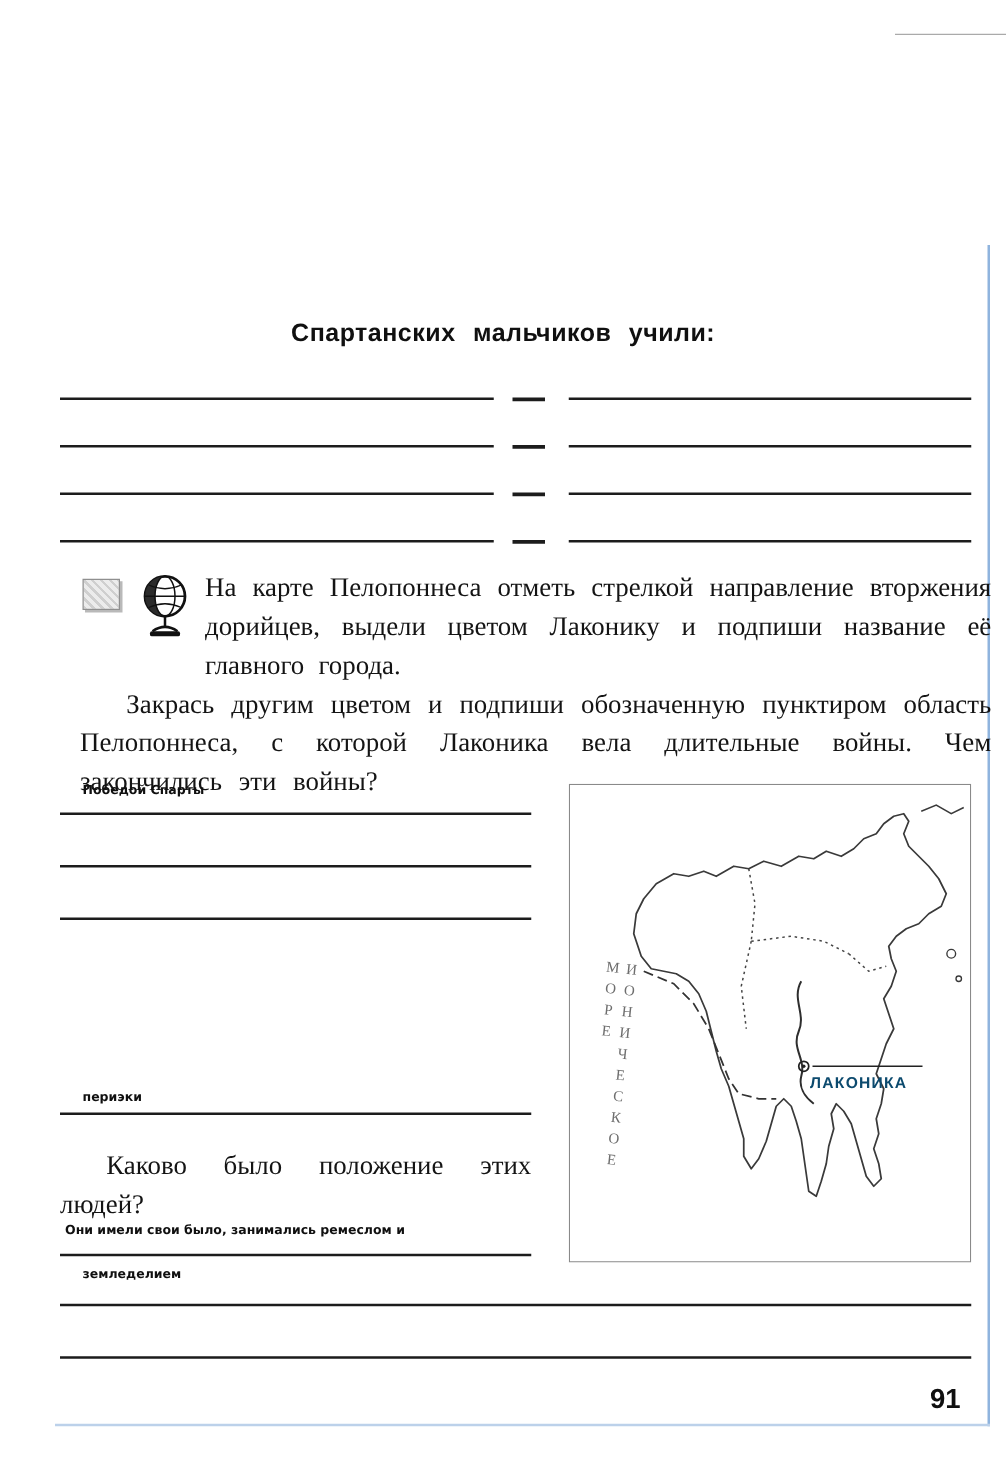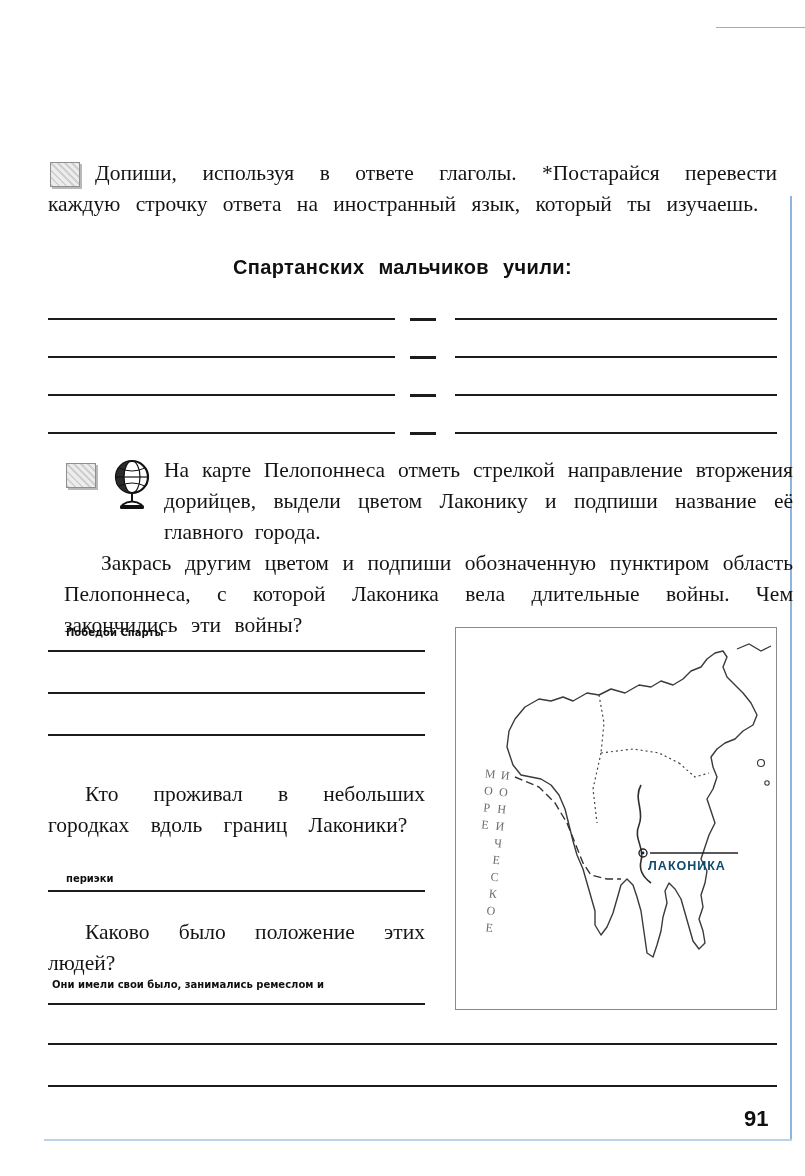--- a/index.html
+++ b/index.html
@@ -111,24 +111,20 @@
 </head>
 <body>
 
 <div class="page">
 
   <div class="top-rule"></div>
   <div class="right-rule"></div>
   <div class="bottom-rule"></div>
 
 
-  <section class="task1">
-    <div class="task-icon"></div>
-    <p class="body">Допиши, используя в ответе глаголы. *Постарайся перевести каждую строчку ответа на иностранный язык, который ты изучаешь.</p>
-  </section>
 
   <h2 class="subtitle">Спартанских мальчиков учили:</h2>
 
   <div class="answer-grid">
     <div class="arow">
       <span class="ll"></span>
       <span class="dd"></span>
       <span class="rr"></span>
     </div>
     <div class="arow">
@@ -165,21 +161,20 @@
     </div>
     <p class="body first">На карте Пелопоннеса отметь стрелкой направление вторжения дорийцев, выдели цветом Лаконику и подпиши название её главного города.</p>
     <p class="body second">Закрась другим цветом и подпиши обозначенную пунктиром область Пелопоннеса, с которой Лаконика вела длительные войны. Чем закончились эти войны?</p>
   </section>
 
   <div class="leftcol">
     <div class="hand aw1">Победой Спарты</div>
     <div class="aline ln1"></div>
     <div class="aline ln2"></div>
     <div class="aline ln3"></div>
-    <p class="q q2">Кто проживал в небольших городках вдоль границ Лаконики?</p>
     <div class="hand aw2">периэки</div>
     <div class="aline ln4"></div>
     <p class="q q3">Каково было положение этих людей?</p>
     <div class="hand aw3">Они имели свои было, занимались ремеслом и</div>
     <div class="aline ln5"></div>
   </div>
 
   <div class="map">
     <svg viewBox="0 0 322 383" width="322" height="383">
       <rect x="0.5" y="0.5" width="321" height="382" fill="#ffffff" stroke="#8a8a8a" stroke-width="1"></rect>
@@ -202,19 +197,20 @@
 
       <circle cx="188" cy="226" r="4" fill="none" stroke="#222" stroke-width="1.4"></circle>
       <circle cx="188" cy="226" r="1.4" fill="#222"></circle>
       <line x1="195" y1="226" x2="283" y2="226" stroke="#222" stroke-width="1.3"></line>
     </svg>
     <div class="sea-label">ИОНИЧЕСКОЕ МОРЕ</div>
     <div class="region-label">ЛАКОНИКА</div>
   </div>
 
   <div class="bottomblock">
+    <div class="hand aw4">земледелием</div>
     <div class="aline bl1"></div>
     <div class="aline bl2"></div>
   </div>
 
   <div class="pageno">91</div>
 
 </div>
 
 </body></html>

